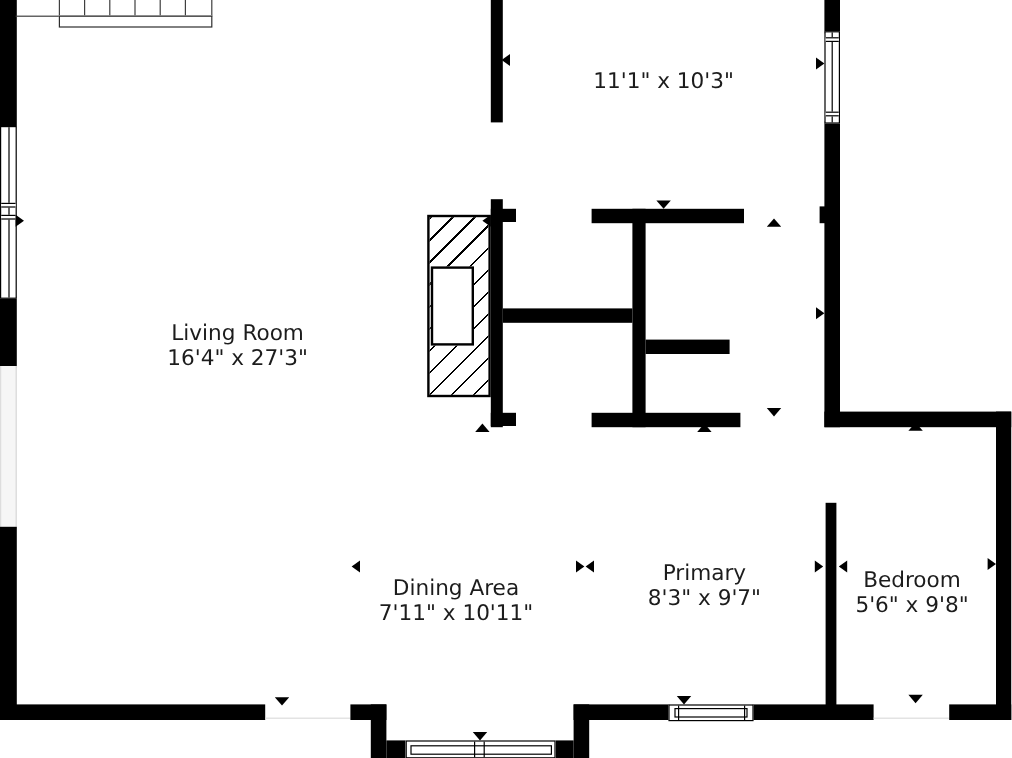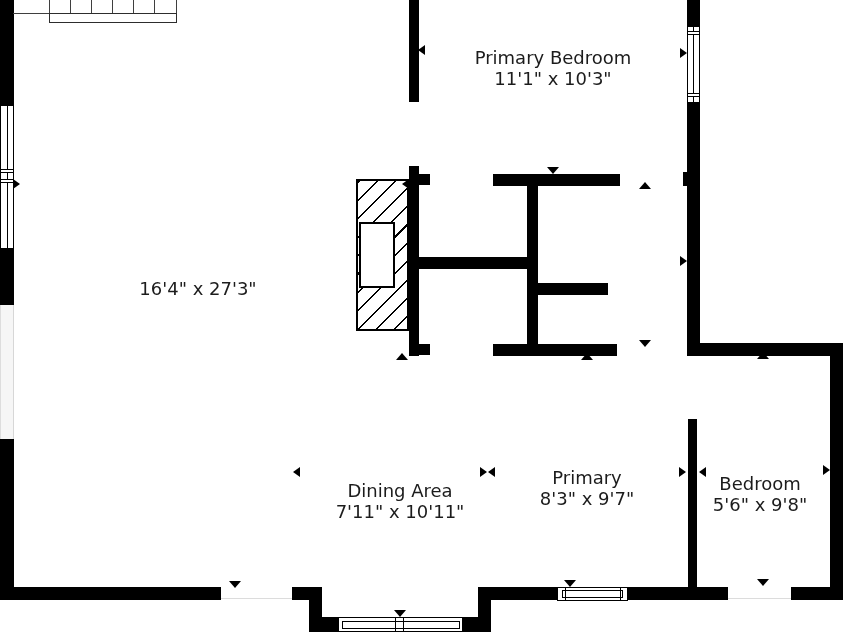--- a/index.html
+++ b/index.html
@@ -128,27 +128,27 @@
   <div class="arr arr-left" style="left:488px;top:467px"></div>
   <div class="arr arr-right" style="left:679px;top:467px"></div>
   <div class="arr arr-left" style="left:699px;top:467px"></div>
   <div class="arr arr-right" style="left:823px;top:465px"></div>
   <div class="arr arr-down" style="left:229px;top:581px"></div>
   <div class="arr arr-down" style="left:394px;top:610px"></div>
   <div class="arr arr-down" style="left:564px;top:580px"></div>
   <div class="arr arr-down" style="left:757px;top:579px"></div>
 
   <div class="room-label" style="left:198px;top:288px">
+    <div>Living Room</div>
     <div>16'4" x 27'3"</div>
   </div>
   <div class="room-label" style="left:553px;top:68px">
-    <div>Primary Bedroom</div>
     <div>11'1" x 10'3"</div>
   </div>
-  <div class="room-label" style="left:400px;top:501px">
+  <div class="room-label" style="left:380px;top:501px">
     <div>Dining Area</div>
     <div>7'11" x 10'11"</div>
   </div>
   <div class="room-label" style="left:587px;top:488px">
     <div>Primary</div>
     <div>8'3" x 9'7"</div>
   </div>
   <div class="room-label" style="left:760px;top:494px">
     <div>Bedroom</div>
     <div>5'6" x 9'8"</div>

